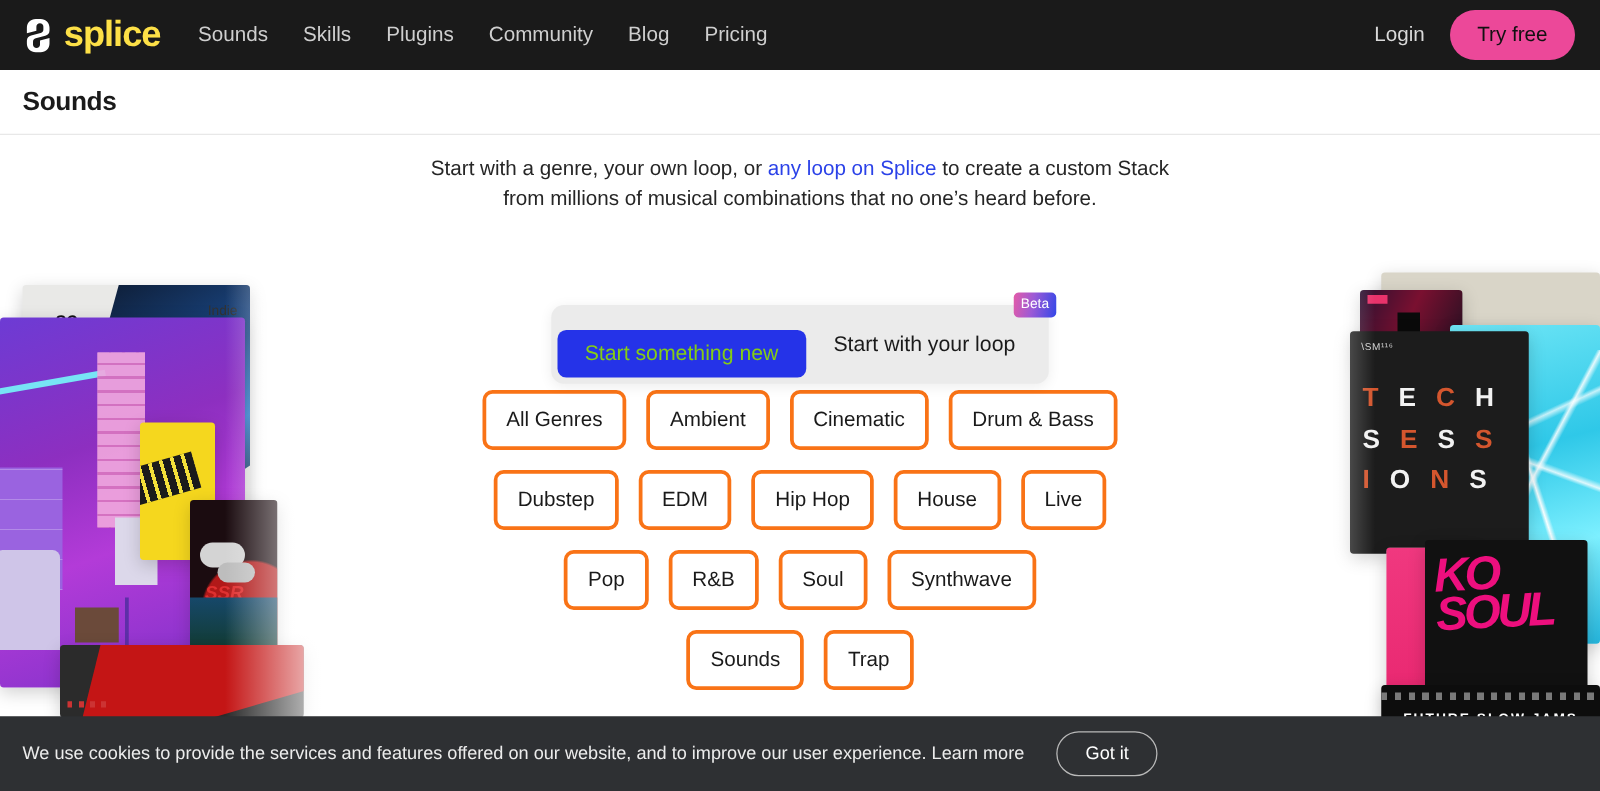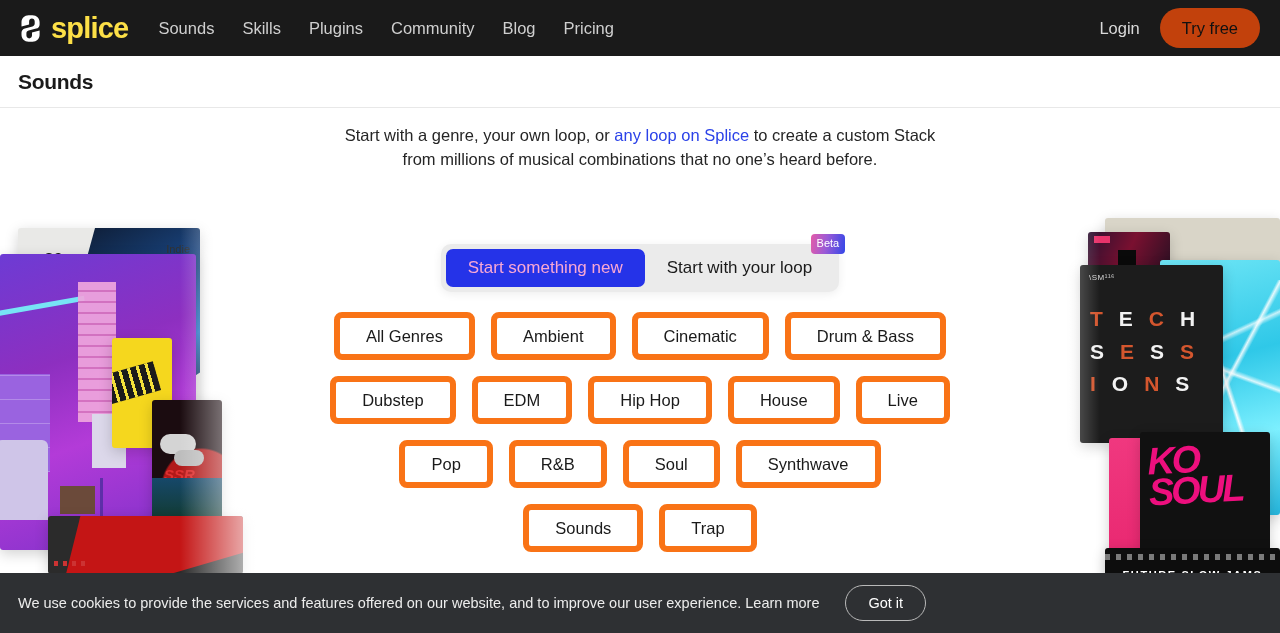--- a/index.html
+++ b/index.html
@@ -18,21 +18,21 @@
     background: #1A1A1A; display: flex; align-items: center; z-index: 60;
   }
   .logo-wrap { display: flex; align-items: center; margin-left: 17px; gap: 7px; cursor: pointer; }
   .logo-mark { width: 27px; height: 29px; display:block; }
   .logo-word { font-size: 29px; font-weight: 700; color: #fde047; letter-spacing: -0.8px; line-height: 1; }
   .nav-links { display: flex; align-items: center; gap: 28px; margin-left: 30px; }
   .nav-link { color: #CFCFCF; font-size: 16.5px; text-decoration: none; cursor: pointer; white-space: nowrap; }
   .nav-right { margin-left: auto; display: flex; align-items: center; gap: 20px; margin-right: 20px; }
   .login-link { color: #D9D9D9; font-size: 16.5px; text-decoration: none; cursor: pointer; }
   .tryfree-btn {
-    background: #c2410c; color: #111; border: none; border-radius: 22px;
+    background: #ec4899; color: #111; border: none; border-radius: 22px;
     padding: 0 22px; height: 40px; font-size: 16.5px; font-family: inherit; cursor: pointer;
   }
 
   
   .subheader {
     position: absolute; top: 56px; left: 0; width: 1280px; height: 52px;
     background: #ffffff; border-bottom: 1px solid #E8E8E8;
     display: flex; align-items: center; z-index: 55;
   }
   .subheader-title { margin-left: 18px; font-size: 21px; font-weight: 700; color: #1A1A1A; letter-spacing: -0.3px; }
@@ -65,33 +65,33 @@
   .tabs-row { position: absolute; top: 244px; left: 0; width: 1280px; display: flex; justify-content: center; z-index: 30; }
   .tab-group {
     position: relative; display: flex; align-items: center;
     background: #EBEBEB; border-radius: 10px; padding: 5px;
     box-shadow: 0 2px 10px rgba(0,0,0,0.07);
   }
   .tab {
     border: none; background: transparent; font-family: inherit; font-size: 17px;
     color: #1A1A1A; height: 38px; padding: 0 22px; border-radius: 7px; cursor: pointer; white-space: nowrap;
   }
-  .tab.active { background: #2533E8; color: #f9a8d4; }
+  .tab.active { background: #2533E8; color: #84cc16; margin-top: 15px; }
   .beta-badge {
     position: absolute; top: -10px; right: -6px;
     background: linear-gradient(100deg, #E45BA8 0%, #9B5AD6 45%, #3347E8 100%);
     color: #fff; font-size: 11px; line-height: 1; padding: 4px 6px 5px; border-radius: 4px;
   }
 
   
   .genres { position: absolute; top: 312px; left: 0; width: 1280px; z-index: 25; }
   .genre-row { display: flex; justify-content: center; gap: 16px; margin-bottom: 16px; }
   .chip {
-    background: #ffffff; border: 6px solid #f97316; border-radius: 8px;
-    height: 48px; padding: 0 26px; font-family: inherit; font-size: 16.5px;
+    background: #ffffff; border: 3px solid #f97316; border-radius: 8px;
+    height: 48px; padding: 0 16px; font-family: inherit; font-size: 16.5px;
     color: #1A1A1A; cursor: pointer; white-space: nowrap;
   }
 
   
   .collage { position: absolute; top: 0; height: 633px; width: 300px; overflow: hidden; z-index: 10; pointer-events: none; }
   .collage-left { left: 0; }
   .collage-right { right: 0; }
   .card { position: absolute; border-radius: 3px; overflow: hidden; box-shadow: 0 4px 14px rgba(0,0,0,0.18); }
 
   

